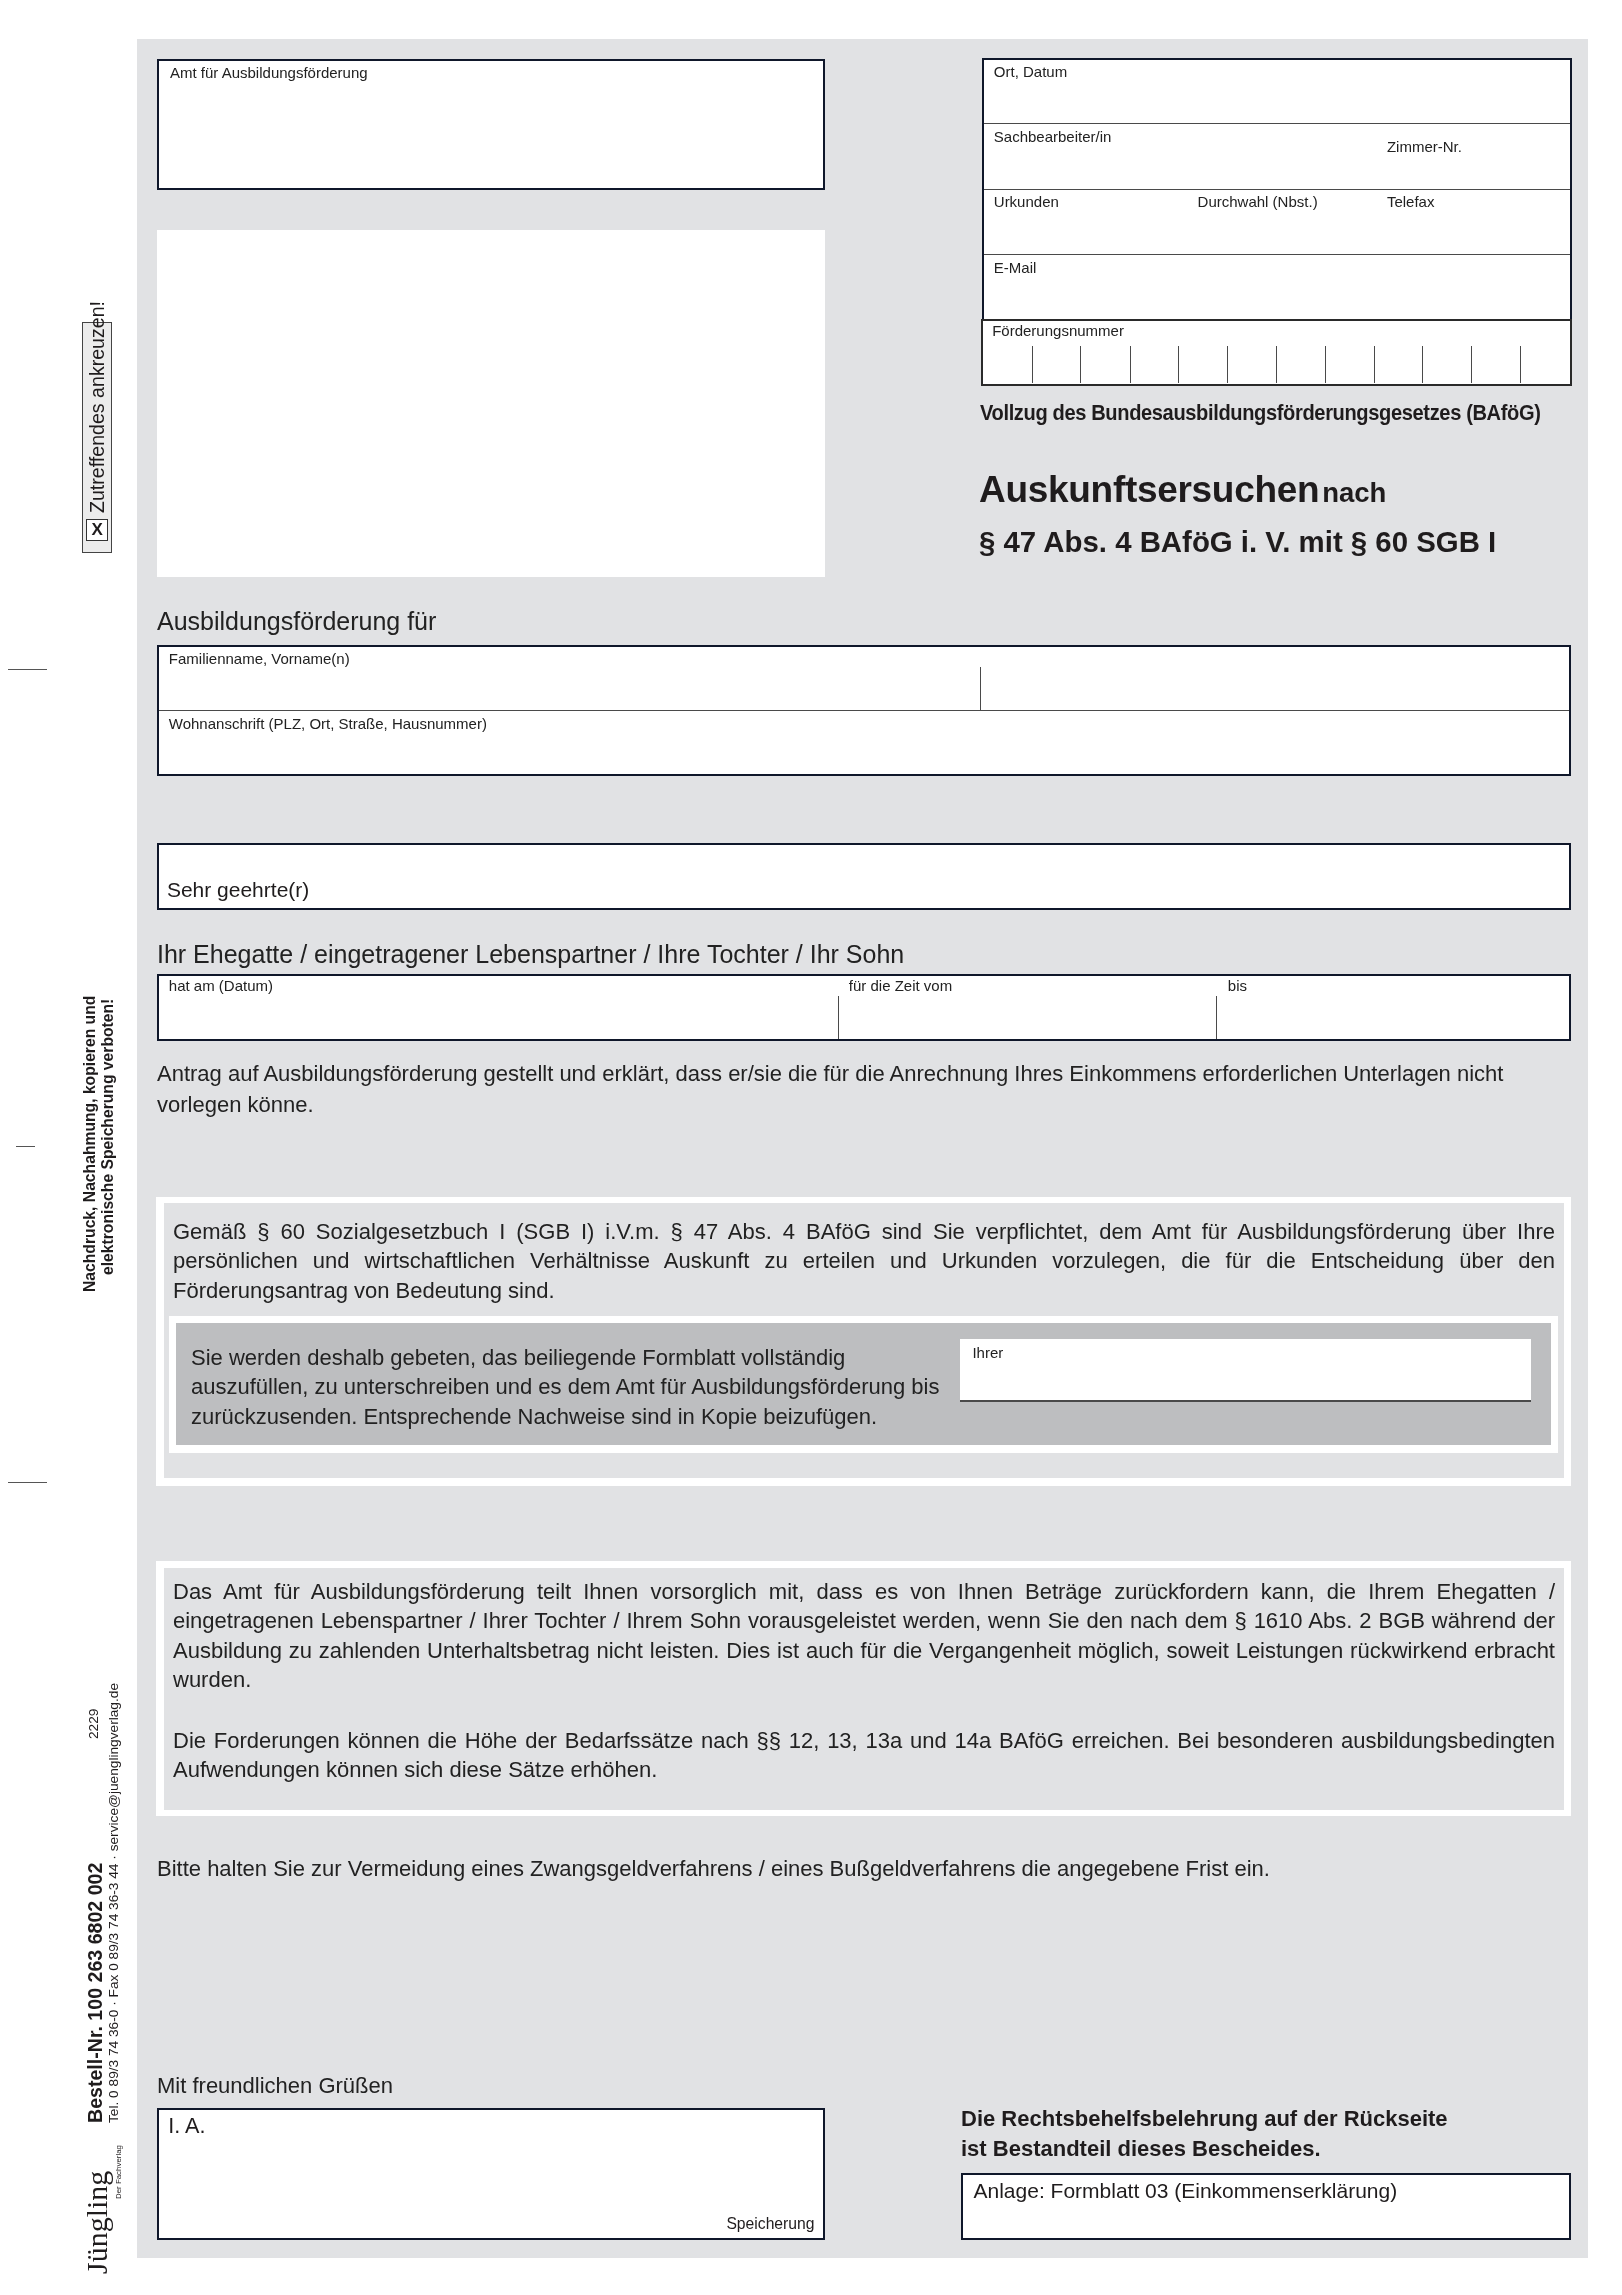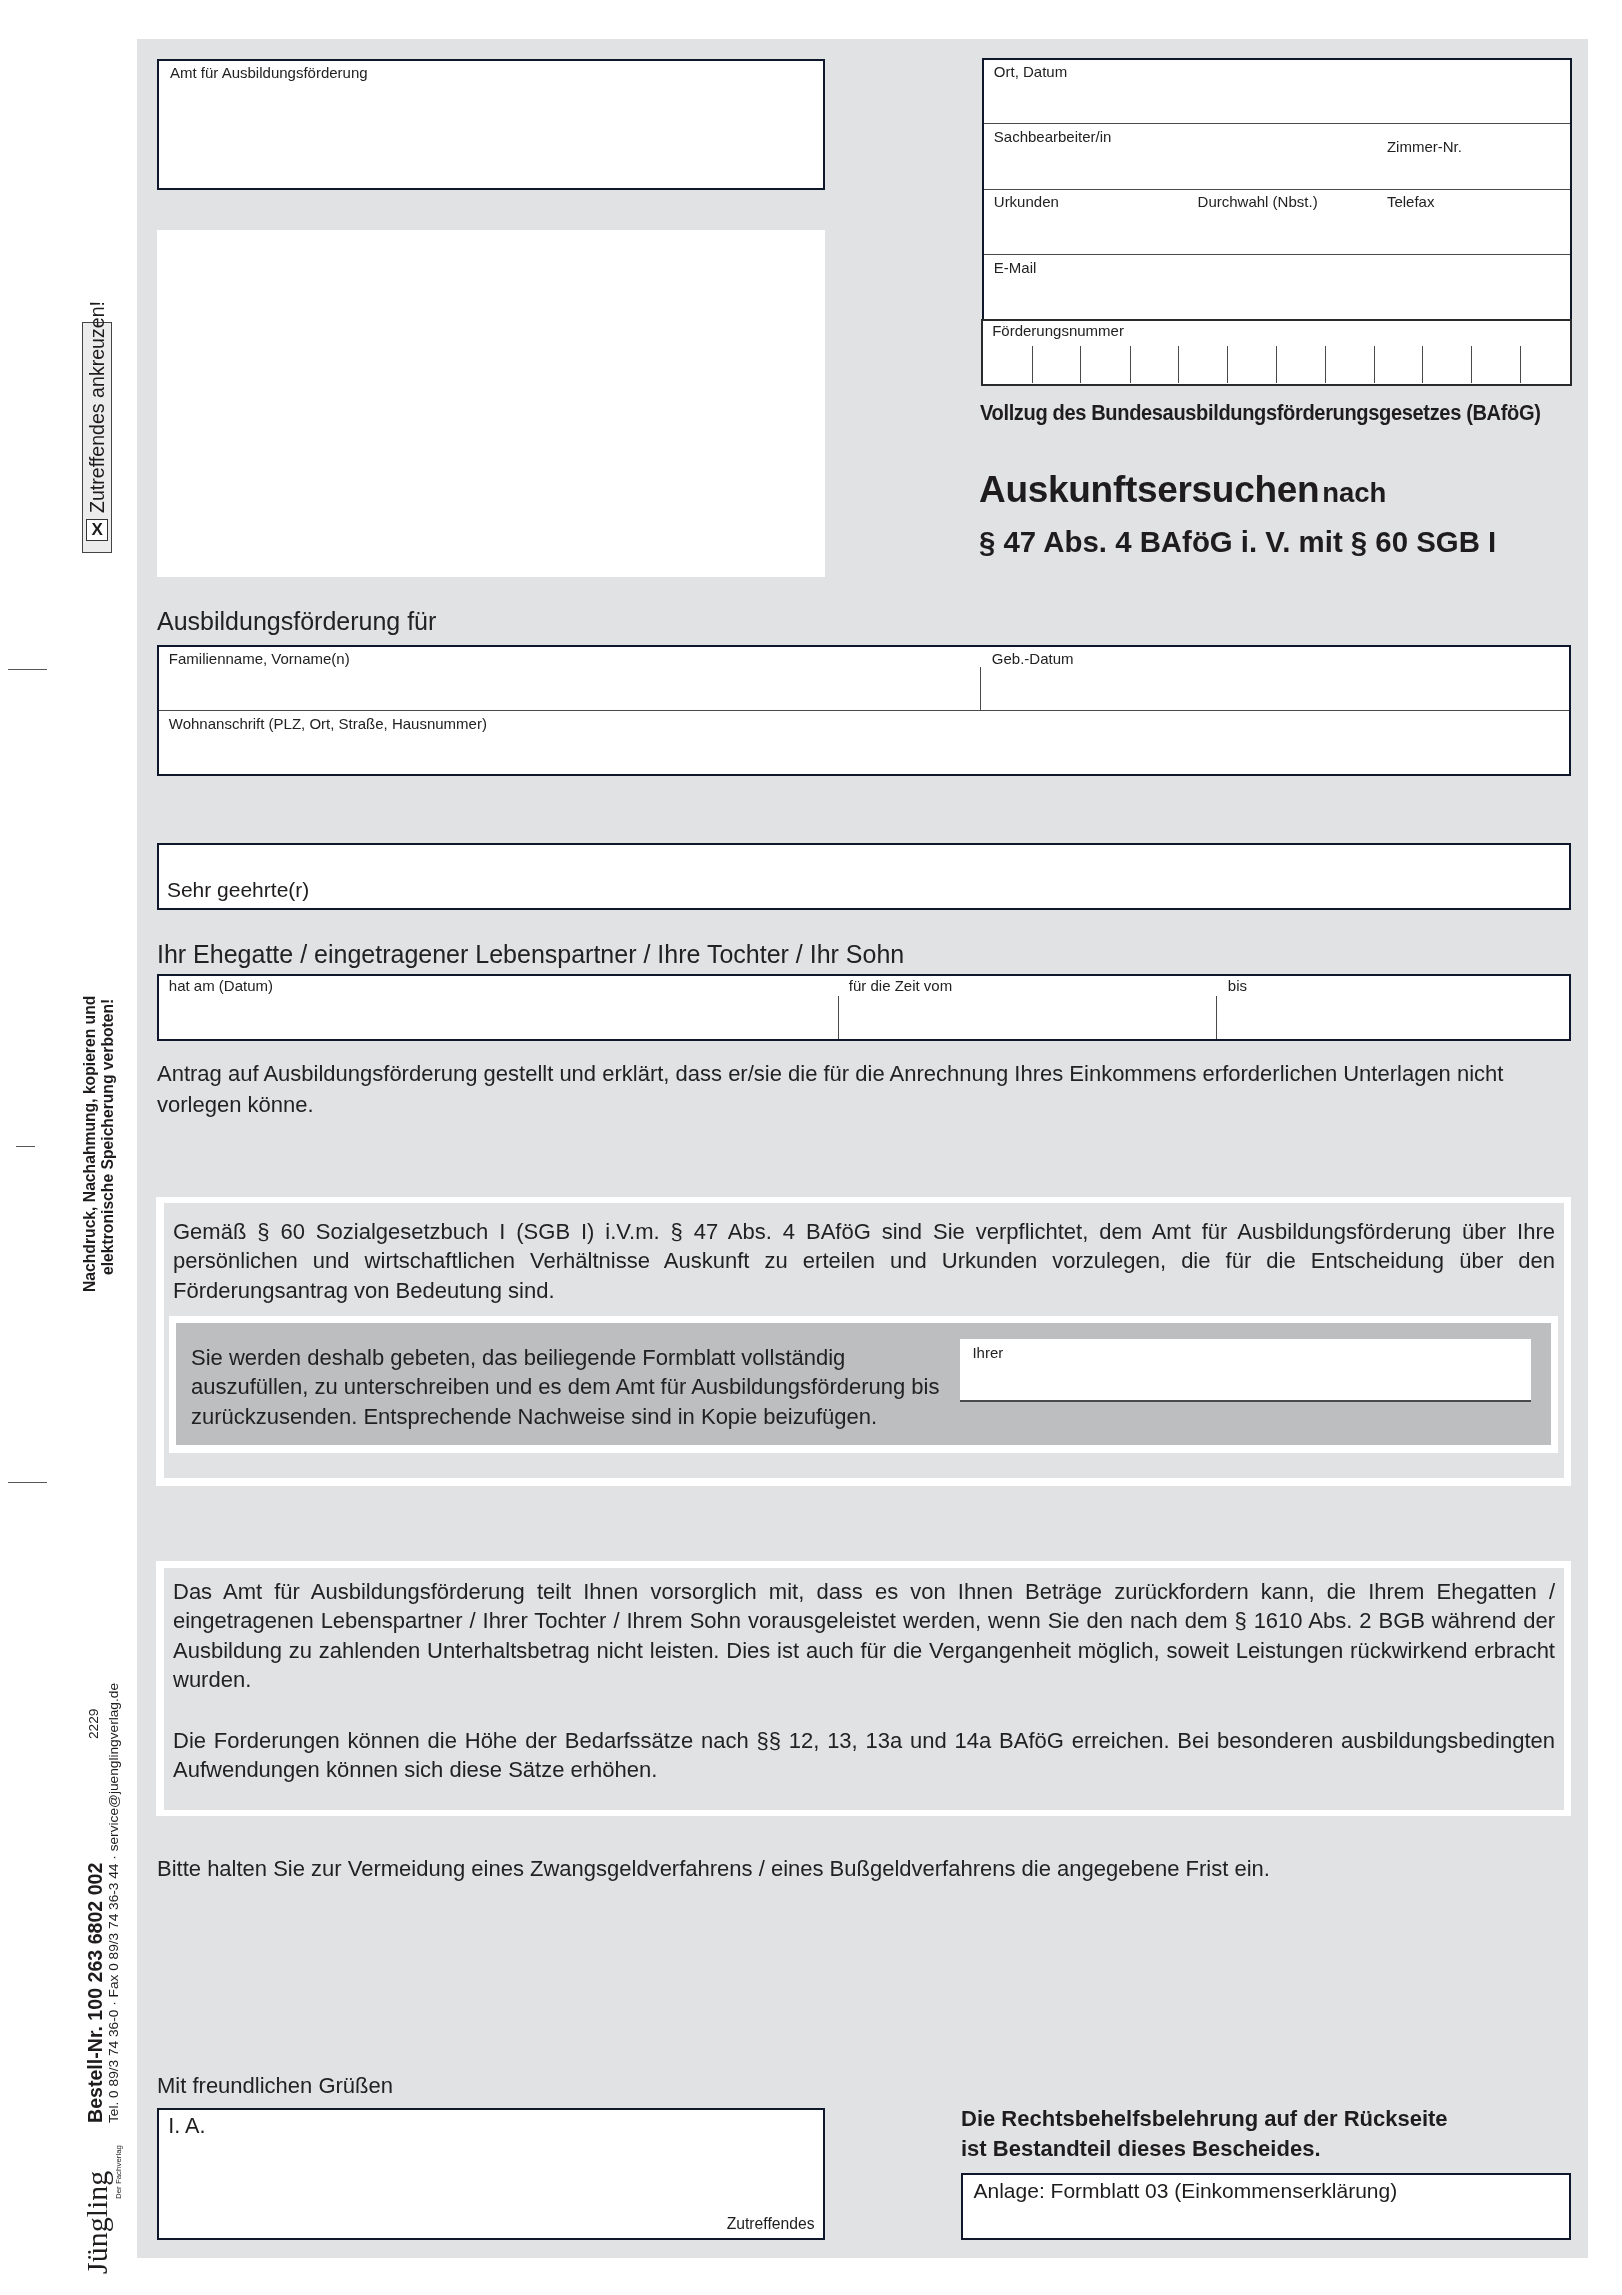--- a/index.html
+++ b/index.html
@@ -102,23 +102,20 @@
 </div>
 <div class="abs" style="left:979px;top:525px;font-size:29.4px;font-weight:bold;white-space:nowrap;">§ 47 Abs. 4 BAföG i. V. mit § 60 SGB I</div>
 
 <div class="abs heading-label" style="left:157px;top:607px;">Ausbildungsförderung für</div>
 <div class="abs box" style="left:157px;top:645px;width:1414px;height:131px;">
   <div class="hline" style="left:0;right:0;top:63px;"></div>
   <div class="vline" style="left:821px;top:19.6px;height:44px;"></div>
   <div class="abs field" style="left:0;top:0;width:821px;height:63px;">
     <span class="lbl" style="left:9.8px;top:2.6px;">Familienname, Vorname(n)</span>
   </div>
-  <div class="abs field" style="left:823px;top:0;width:588px;height:63px;">
-    <span class="lbl" style="left:9.8px;top:2.6px;">Geb.-Datum</span>
-  </div>
   <div class="abs field" style="left:0;top:65px;width:1410px;height:62px;">
     <span class="lbl" style="left:9.8px;top:2.6px;">Wohnanschrift (PLZ, Ort, Straße, Hausnummer)</span>
   </div>
 </div>
 
 <div class="abs box field" style="left:157px;top:843px;width:1414px;height:67px;">
   <span class="abs" style="left:7.9px;top:33px;font-size:21px;white-space:nowrap;">Sehr geehrte(r)</span>
 </div>
 
 <div class="abs heading-label" style="left:157px;top:940px;">Ihr Ehegatte / eingetragener Lebenspartner / Ihre Tochter / Ihr Sohn</div>
@@ -151,20 +148,20 @@
 <div class="abs" style="left:156px;top:1561px;width:1415px;height:255px;background:#fff;"></div>
 <div class="abs" style="left:164px;top:1568px;width:1400px;height:242px;background:#e1e2e4;"></div>
 <div class="abs body-text just" style="left:173px;top:1577px;width:1382px;line-height:29.4px;">Das Amt für Ausbildungsförderung teilt Ihnen vorsorglich mit, dass es von Ihnen Beträge zurückfordern kann, die Ihrem Ehegatten / eingetragenen Lebenspartner / Ihrer Tochter / Ihrem Sohn vorausgeleistet werden, wenn Sie den nach dem § 1610 Abs. 2 BGB während der Ausbildung zu zahlenden Unterhaltsbetrag nicht leisten. Dies ist auch für die Vergangenheit möglich, soweit Leistungen rückwirkend erbracht wurden.</div>
 <div class="abs body-text just" style="left:173px;top:1726px;width:1382px;line-height:29.4px;">Die Forderungen können die Höhe der Bedarfssätze nach §§ 12, 13, 13a und 14a BAföG erreichen. Bei besonderen ausbildungsbedingten Aufwendungen können sich diese Sätze erhöhen.</div>
 
 <div class="abs body-text" style="left:157px;top:1854px;white-space:nowrap;">Bitte halten Sie zur Vermeidung eines Zwangsgeldverfahrens / eines Bußgeldverfahrens die angegebene Frist ein.</div>
 
 <div class="abs body-text" style="left:157px;top:2071px;white-space:nowrap;">Mit freundlichen Grüßen</div>
 <div class="abs box field" style="left:157px;top:2108px;width:668px;height:132px;">
   <span class="abs" style="left:9.2px;top:3.3px;font-size:21.6px;">I. A.</span>
-  <span class="abs" style="right:8.5px;bottom:5.2px;font-size:15.7px;">Zutreffendes</span>
+  <span class="abs" style="right:8.5px;bottom:5.2px;font-size:15.7px;">Speicherung</span>
 </div>
 <div class="abs" style="left:961px;top:2106px;font-size:22px;font-weight:bold;white-space:nowrap;">Die Rechtsbehelfsbelehrung auf der Rückseite</div>
 <div class="abs" style="left:961px;top:2136px;font-size:22px;font-weight:bold;white-space:nowrap;">ist Bestandteil dieses Bescheides.</div>
 <div class="abs box" style="left:961px;top:2173px;width:610px;height:67px;">
   <span class="abs" style="left:10.5px;top:3.9px;font-size:21px;white-space:nowrap;">Anlage: Formblatt 03 (Einkommenserklärung)</span>
 </div>
 
 
 </body></html>

